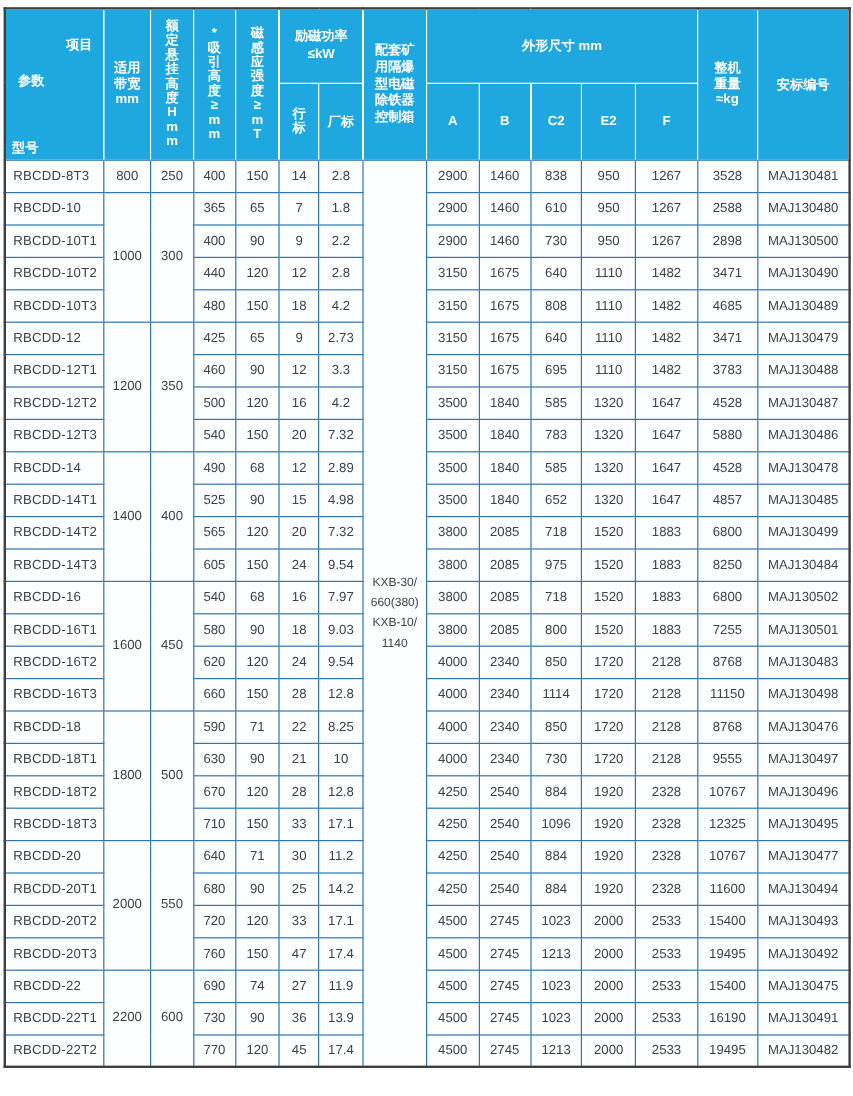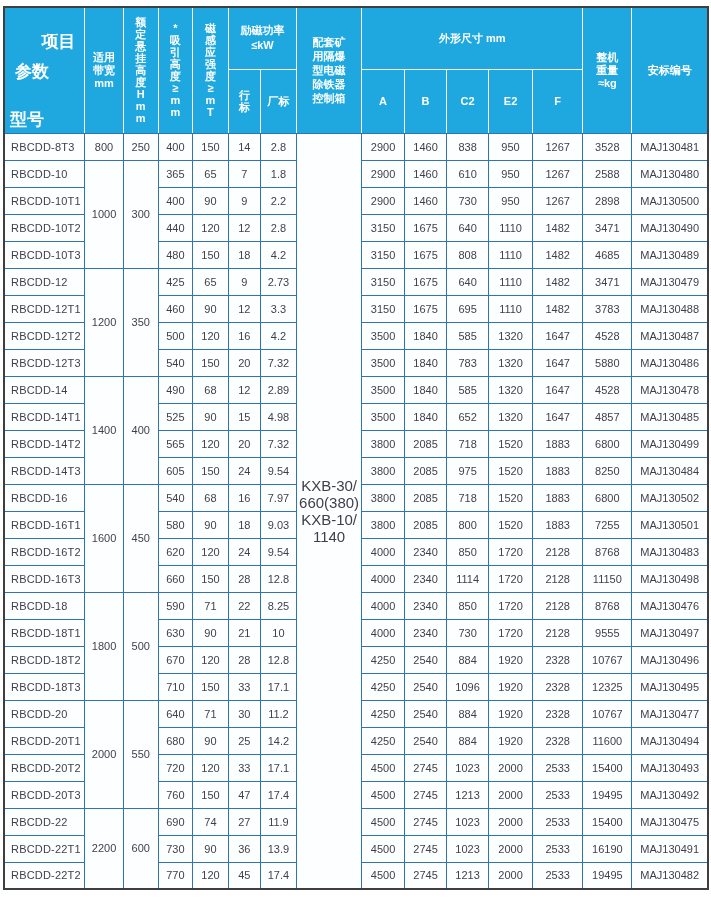--- a/index.html
+++ b/index.html
@@ -23,28 +23,28 @@
   }
   .spec thead th.hb{border-bottom:1px solid var(--grid);}
   .spec thead tr.tier1 th{height:62px;}
   .spec thead tr.tier2 th{height:64px;}
   .spec tbody td{
     background:var(--cell-bg);color:var(--body-text);
     font-size:11px;text-align:center;vertical-align:middle;
     height:27px;padding:0 2px;
   }
   .spec tbody td.model{text-align:left;padding-left:6px;font-weight:400;letter-spacing:.2px;}
-  .spec tbody td.kxb{white-space:pre-line;line-height:17px;font-size:15px;}
+  .spec tbody td.kxb{white-space:pre-line;line-height:17px;font-size:10px;}
   .vstack{display:inline-block;word-break:break-all;text-align:center;line-height:12px;margin:0 auto;vertical-align:middle;}
   .w1{width:12px;}
   .w2{width:24px;line-height:13px;}
   .w3{width:36px;line-height:14px;}
   .pre{white-space:pre-line;line-height:15px;}
   .corner{position:relative;}
-  .corner span{position:absolute;font-size:17px;}
+  .corner span{position:absolute;font-size:11px;}
   .corner .c-top{top:22px;right:9px;}
   .corner .c-mid{top:52px;left:10px;}
   .corner .c-bot{bottom:2px;left:5px;text-align:right;}
 </style>
 </head>
 <body>
 
 <table class="spec">
   <colgroup>
     <col style="width:83px">

